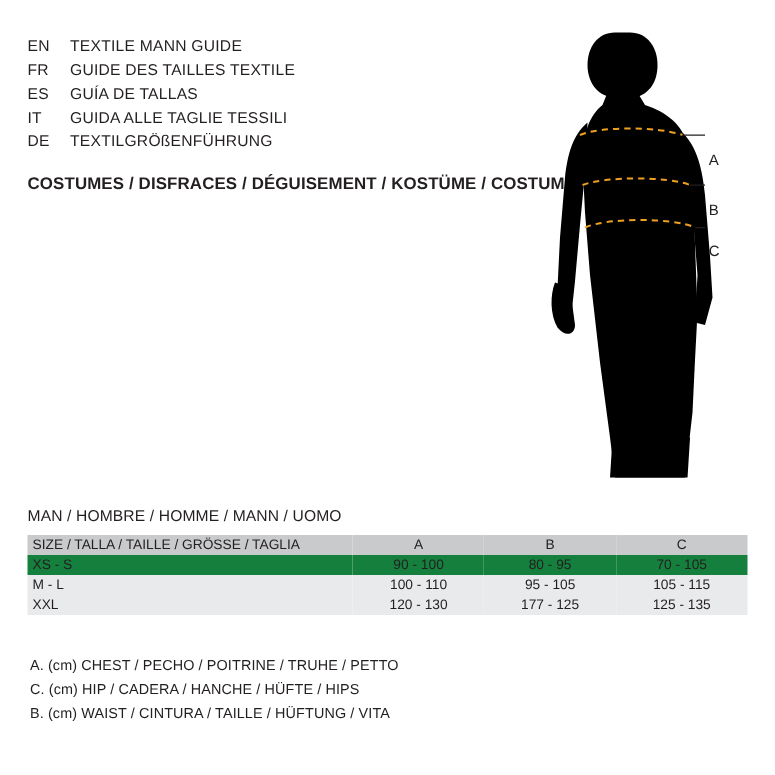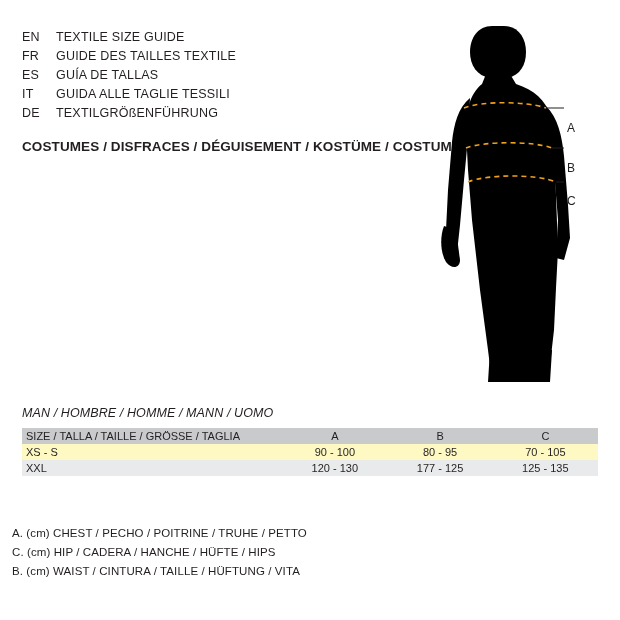--- a/index.html
+++ b/index.html
@@ -72,21 +72,20 @@
   .lbl-b { left: 137px; top: 141px; }
   .lbl-c { left: 137px; top: 174px; }
 
   
   .man-title {
     position: absolute;
     left: 22px;
     top: 406px;
     font-size: 12.5px;
     letter-spacing: 0.1px;
-    font-style: italic;
   }
   table.size-table {
     position: absolute;
     left: 22px;
     top: 428px;
     width: 576px;
     border-collapse: collapse;
     font-size: 11px;
   }
   table.size-table th,
@@ -102,49 +101,49 @@
   table.size-table td.first {
     text-align: left;
     padding-left: 4px;
     width: 258px;
   }
   table.size-table th {
     background: #c9cacc;
     font-size: 11px;
   }
   table.size-table tr.odd td {
-    background: #fef9c3;
+    background: #15803d;
   }
   table.size-table tr.even td {
     background: #e9eaeb;
   }
   .col-m { width: 106px; }
 
   
   .legend {
     position: absolute;
-    left: 12px;
+    left: 24px;
     top: 524px;
     font-size: 11.5px;
   }
   .legend-row {
     height: 19px;
     line-height: 19px;
     letter-spacing: 0.1px;
   }
 </style>
 </head>
 <body>
 
 <div class="page">
 
   <div class="lang-block">
     <div class="lang-row">
       <span class="lang-code">EN</span>
-      <span class="lang-text">TEXTILE SIZE GUIDE</span>
+      <span class="lang-text">TEXTILE MANN GUIDE</span>
     </div>
     <div class="lang-row">
       <span class="lang-code">FR</span>
       <span class="lang-text">GUIDE DES TAILLES TEXTILE</span>
     </div>
     <div class="lang-row">
       <span class="lang-code">ES</span>
       <span class="lang-text">GUÍA DE TALLAS</span>
     </div>
     <div class="lang-row">
@@ -212,20 +211,26 @@
       </tr>
     </thead>
     <tbody>
       <tr class="odd">
         <td class="first">XS - S</td>
         <td>90 - 100</td>
         <td>80 - 95</td>
         <td>70 - 105</td>
       </tr>
       <tr class="even">
+        <td class="first">M - L</td>
+        <td>100 - 110</td>
+        <td>95 - 105</td>
+        <td>105 - 115</td>
+      </tr>
+      <tr class="even">
         <td class="first">XXL</td>
         <td>120 - 130</td>
         <td>177 - 125</td>
         <td>125 - 135</td>
       </tr>
     </tbody>
   </table>
 
   <div class="legend">
     <div class="legend-row">A. (cm) CHEST / PECHO / POITRINE / TRUHE / PETTO</div>

